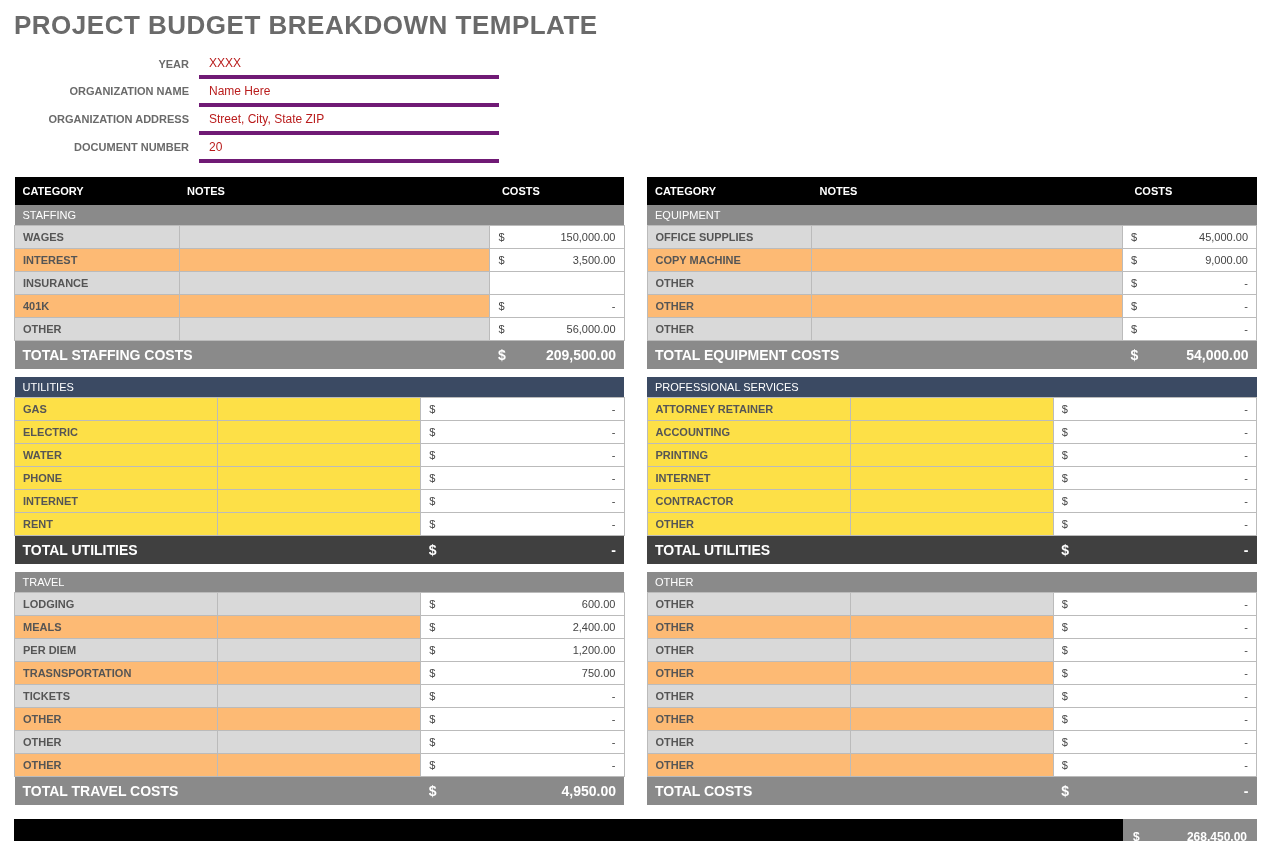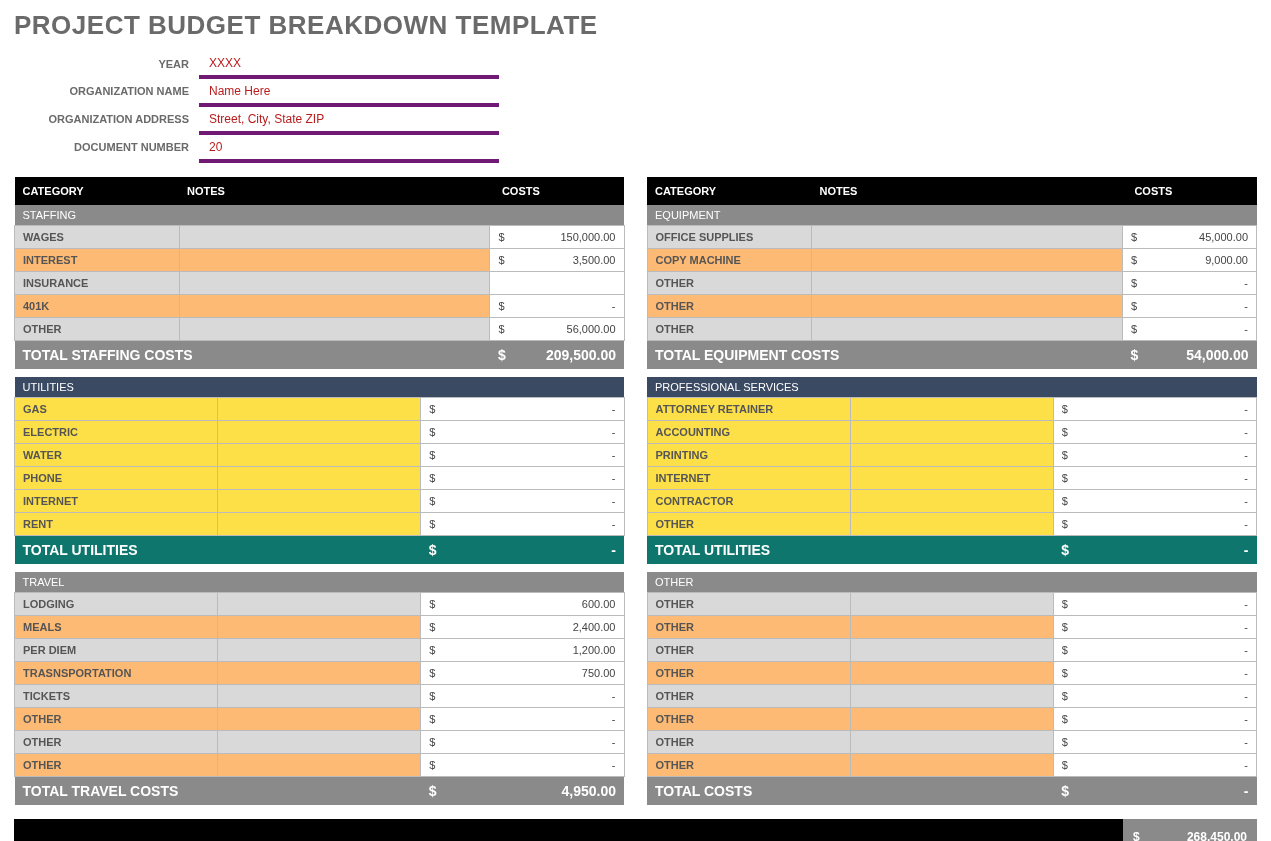--- a/index.html
+++ b/index.html
@@ -25,21 +25,21 @@
   .row .cat { }
   .row .notes { }
   .row .cost { position: relative; text-align: right; padding-left: 22px; font-weight:400; color:#444;}
   .row .cost .sym { position: absolute; left: 8px; }
   .alt-gray-d { background: #d9d9d9; }
   .alt-gray-l { background: #fdba74; }
   .alt-navy-d { background: #fde047; }
   .alt-navy-l { background: #fde047; }
   .total-row td { color: #fff; font-family: "Century Gothic", Arial, sans-serif; font-weight: 700; font-size: 14px; padding: 6px 8px; border:none; }
   .total-gray td { background: #8a8a8a; }
-  .total-navy td { background: #0f766e; }
+  .total-navy td { background: #404040; }
   .total-row .tcost { position: relative; text-align: right; padding-left:22px; }
   .total-row .tcost .sym { position: absolute; left: 8px; }
 
   .footer { margin-top: 14px; display: flex; }
   .footer-black { background: #000; flex: 1; height: 53px; display:flex; align-items:center; justify-content:flex-end; padding-right:14px; color:#fff; font-family:"Century Gothic",Arial,sans-serif; font-weight:700; font-size:12px;}
   .footer-gray { background: #8a8a8a; width: 134px; height: 36px; color:#fff; font-family:"Century Gothic",Arial,sans-serif; font-weight:700; font-size:12px; display:flex; align-items:center; justify-content:space-between; padding:0 10px;}
 </style>
 </head>
 <body>
 

